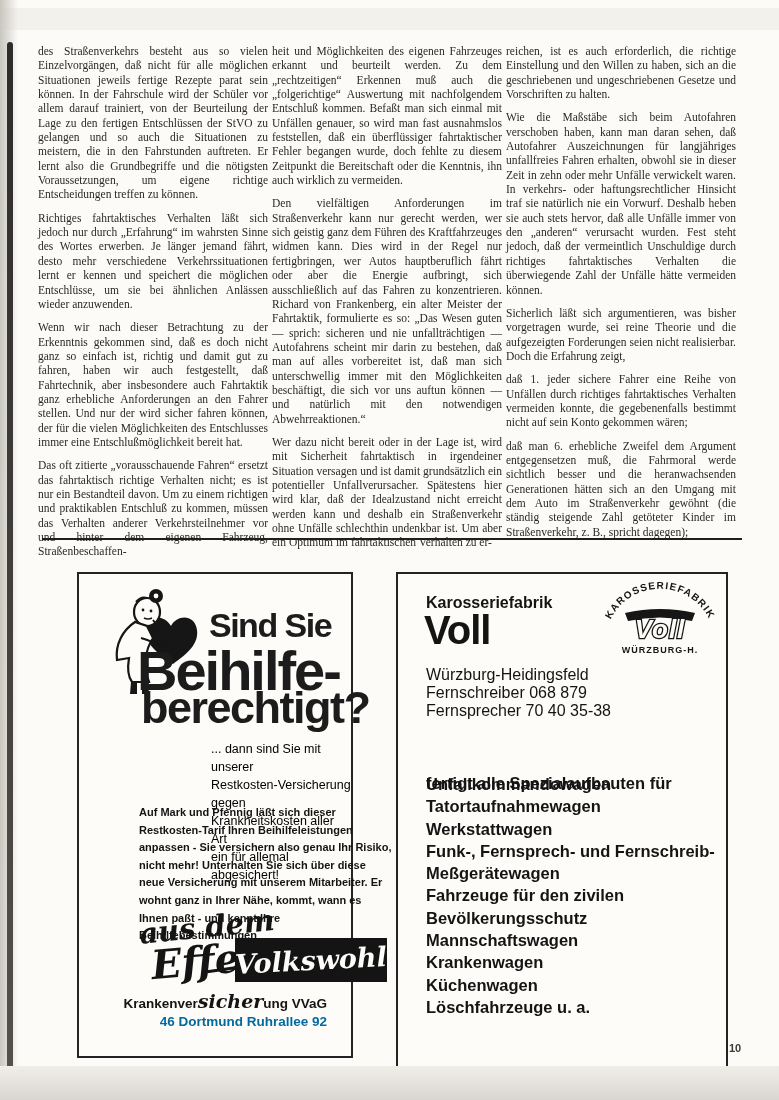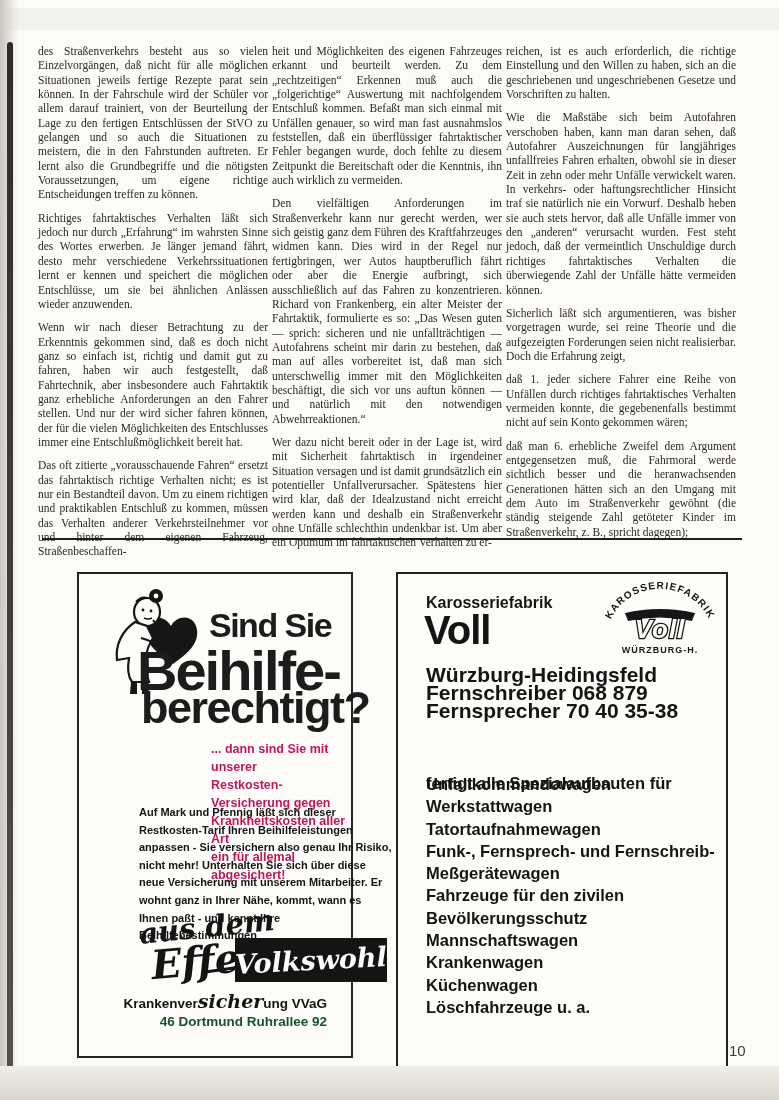--- a/index.html
+++ b/index.html
@@ -26,46 +26,46 @@
   .ad{position:absolute;border:2px solid #232323;background:#fdfcf9;box-sizing:border-box;}
   .ad-left{left:34px;top:572px;width:276px;height:486px;margin-left:43px;}
   .ad-right{left:396px;top:572px;width:332px;height:528px;}
   .sans{font-family:"Liberation Sans",sans-serif;}
 
   
   .doc-illo{position:absolute;left:18px;top:12px;}
   .slogan-1{position:absolute;left:130px;top:32px;font-size:34px;font-weight:bold;letter-spacing:-1.5px;color:#1c1c1c;}
   .slogan-2{position:absolute;left:58px;top:64px;font-size:56px;font-weight:bold;letter-spacing:-2px;color:#1c1c1c;}
   .slogan-3{position:absolute;left:62px;top:108px;font-size:45px;font-weight:bold;letter-spacing:-1.5px;color:#1c1c1c;}
-  .intro{position:absolute;left:132px;top:166px;font-size:12.5px;font-weight:bold;line-height:18px;color:#be185d;}
+  .intro{position:absolute;left:132px;top:166px;font-size:12.5px;font-weight:normal;line-height:18px;color:#000000;}
   .adbody{position:absolute;left:60px;top:230px;width:254px;font-size:11px;font-weight:bold;
         line-height:17.6px;color:#141414;margin:0;}
   .script{font-family:"DejaVu Serif",serif;font-style:italic;font-weight:bold;}
   .aus-dem{position:absolute;left:60px;top:336px;font-size:29px;color:#141414;transform:rotate(-6deg);}
   .effeff{position:absolute;left:72px;top:362px;font-size:40px;color:#141414;transform:rotate(-5deg);}
   .effeff-dash{position:absolute;left:128px;top:394px;width:32px;height:3px;background:#141414;transform:rotate(-8deg);}
   .brand-box{position:absolute;left:156px;top:364px;width:152px;height:44px;background:#141414;
         display:flex;align-items:center;justify-content:center;}
   .brand-box .script{color:#fdfcf9;font-size:27px;transform:rotate(-3deg);}
   .company-line{position:absolute;left:0;right:24px;top:416px;text-align:right;
         font-size:13.5px;font-weight:bold;color:#141414;}
   .company-line .script{font-size:19px;}
   .addr-left{position:absolute;left:0;right:24px;top:440px;text-align:right;
-        font-size:13.5px;font-weight:bold;color:#14532d;}
+        font-size:13.5px;font-weight:bold;color:#0369a1;}
 
   
   .ad-right .k-small{position:absolute;left:28px;top:20px;font-size:16px;font-weight:bold;color:#141414;}
   .ad-right .k-big{position:absolute;left:26px;top:34px;font-size:40px;font-weight:bold;letter-spacing:-1px;color:#141414;}
   .voll-logo{position:absolute;left:202px;top:8px;}
-  .addr-block{position:absolute;left:28px;top:92px;font-size:21px;font-weight:bold;line-height:18px;color:#141414;}
+  .addr-block{position:absolute;left:28px;top:92px;font-size:16px;font-weight:normal;line-height:18px;color:#141414;}
   .tagline{position:absolute;left:28px;top:166px;font-size:16.5px;font-weight:bold;color:#141414;margin-top:34px;}
   .products{position:absolute;left:28px;top:199px;font-size:16.5px;font-weight:bold;line-height:22.3px;color:#141414;}
 
   .page-number{position:absolute;left:729px;top:1042px;font-family:"Liberation Sans",sans-serif;
-        font-weight:normal;font-size:15px;color:#3a3a3a;}
+        font-weight:bold;font-size:11px;color:#3a3a3a;}
 </style>
 </head>
 <body>
 
 <div class="page">
 
   <div class="scan-top"></div>
   <div class="scan-edge-left"></div>
   <div class="scan-spine"></div>
 
@@ -156,22 +156,22 @@
     <div class="addr-block">
       <div>Würzburg-Heidingsfeld</div>
       <div>Fernschreiber 068 879</div>
       <div>Fernsprecher 70 40 35-38</div>
     </div>
 
     <div class="tagline">fertigt alle Spezialaufbauten für</div>
 
     <div class="products">
       <div>Unfallkommandowagen</div>
+      <div>Tatortaufnahmewagen</div>
       <div>Werkstattwagen</div>
-      <div>Tatortaufnahmewagen</div>
       <div>Funk-, Fernsprech- und Fernschreib-</div>
       <div>Meßgerätewagen</div>
       <div>Fahrzeuge für den zivilen</div>
       <div>Bevölkerungsschutz</div>
       <div>Mannschaftswagen</div>
       <div>Krankenwagen</div>
       <div>Küchenwagen</div>
       <div>Löschfahrzeuge u. a.</div>
     </div>
   </div>

